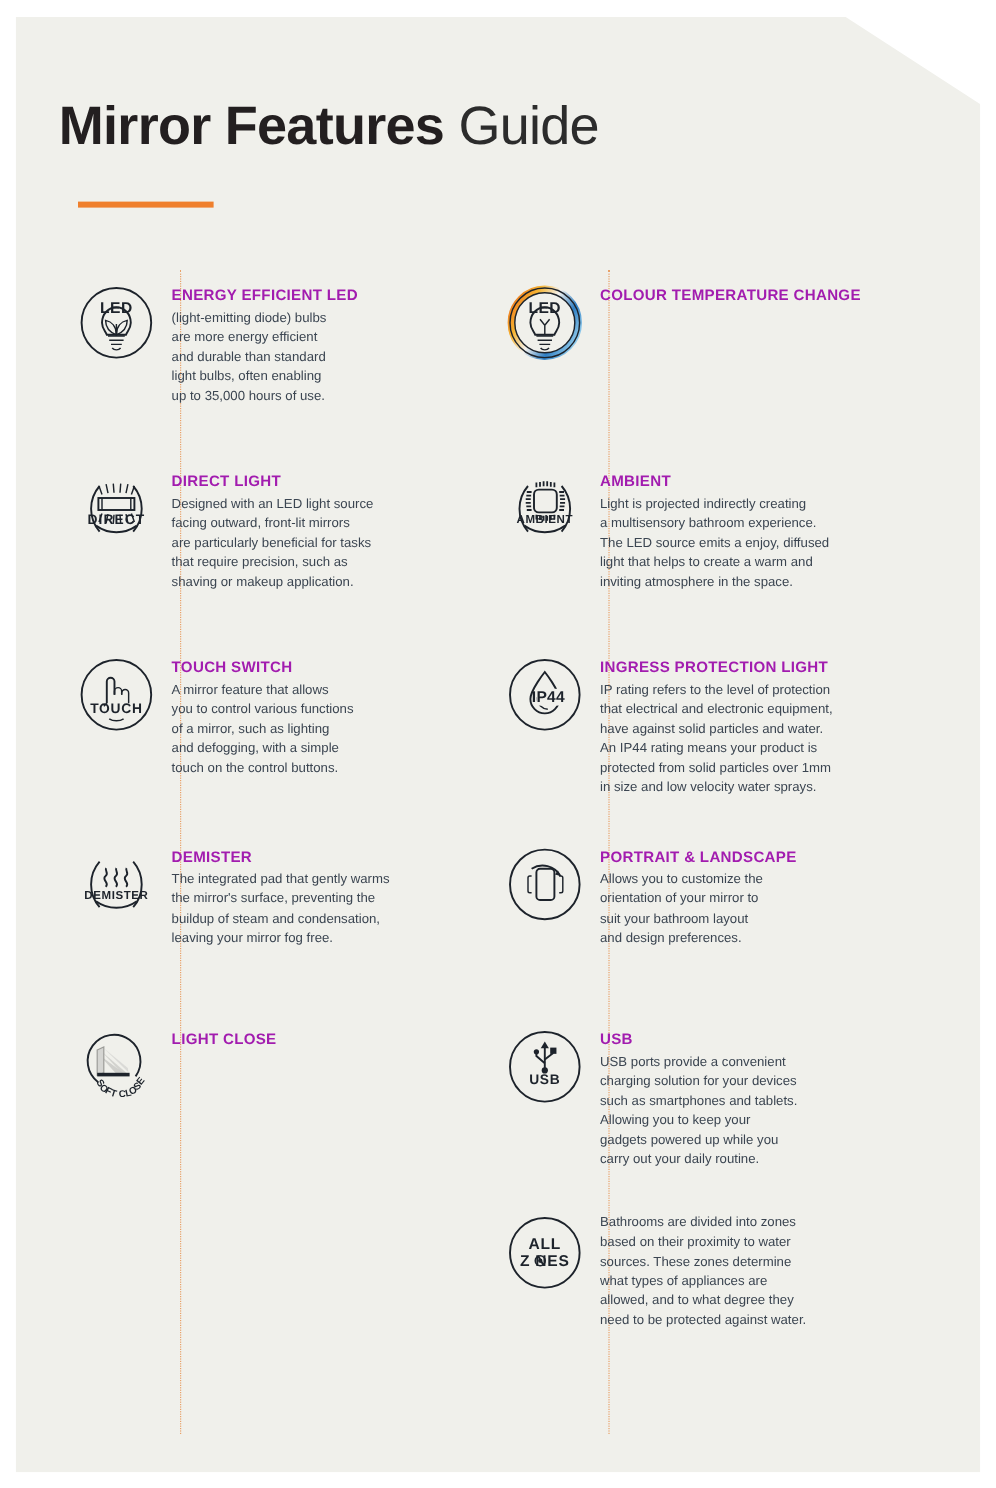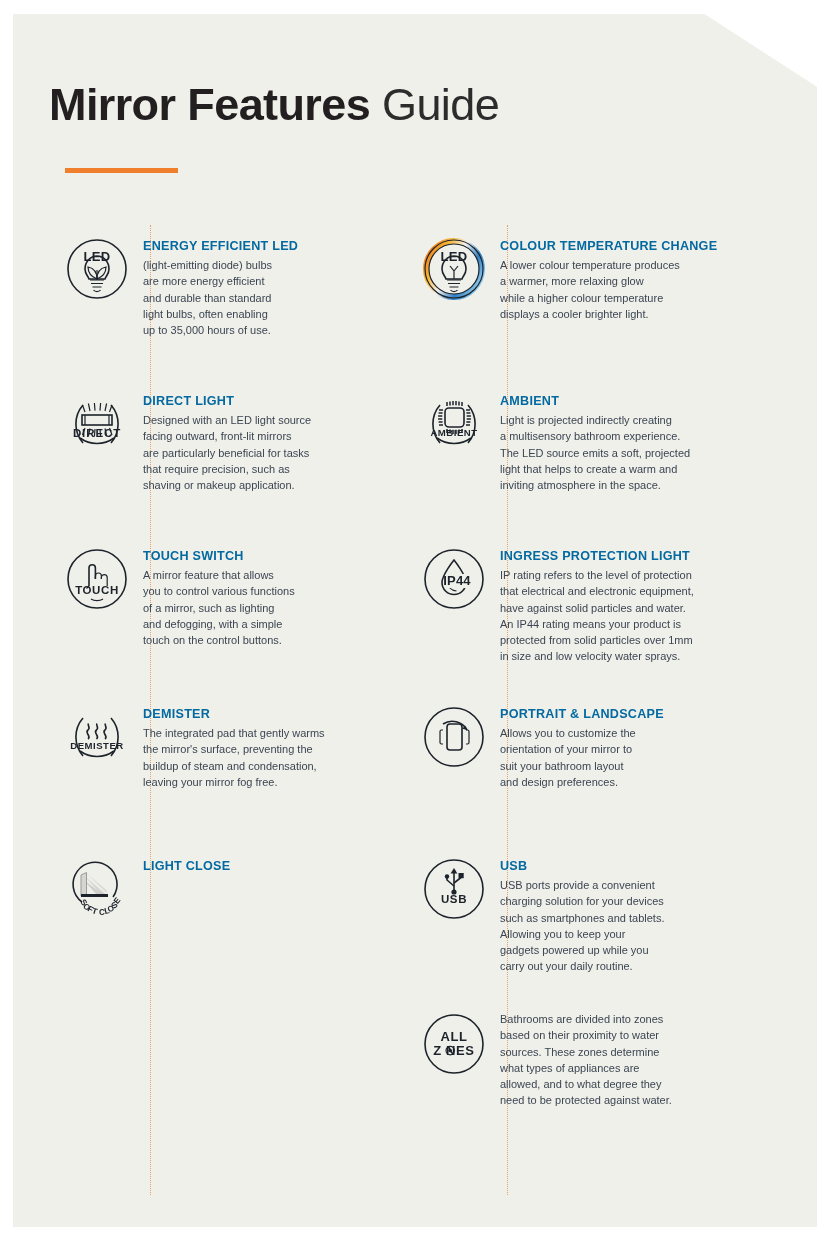--- a/index.html
+++ b/index.html
@@ -91,21 +91,21 @@
     padding-top: 2px;
   }
   .feature-body {
     flex: 1 1 auto;
     padding-left: 2px;
   }
   .feature-title {
     font-size: 12.6px;
     font-weight: 700;
     letter-spacing: 0.25px;
-    color: #0369a1;
+    color: #a21caf;
     line-height: 1.6;
     margin: 0 0 1px 0;
   }
   .feature-desc {
     font-size: 11px;
     font-weight: 400;
     line-height: 1.48;
     color: #3b4551;
     margin: 0;
     white-space: pre-line;
@@ -282,24 +282,20 @@
           <circle cx="31" cy="31" r="25" class="st-thin"></circle>
           <path class="st" d="M19 31 a12 13 0 0 1 24 0 c0 5 -3 7 -4 10 l-16 0 c-1 -3 -4 -5 -4 -10z" fill="#f4f2ee"></path>
           <path class="st-thin" d="M24 42 h14 M25 45.5 h12 M26.5 49 h9"></path>
           <path class="st-thin" d="M27.5 52 a4 3 0 0 0 7 0"></path>
           <path class="st-thin" d="M31 41 v-8 l-4 -5 M31 33 l4 -5"></path>
           <text class="icon-label" x="31" y="23" font-size="13" text-anchor="middle" letter-spacing="0.4">LED</text>
         </svg>
       </div>
       <div class="feature-body">
         <p class="feature-title">COLOUR TEMPERATURE CHANGE</p>
-        <p class="feature-desc">A lower colour temperature produces
-a warmer, more relaxing glow
-while a higher colour temperature
-displays a cooler brighter light.</p>
       </div>
     </div>
 
     <div class="feature" style="height:155px">
       <div class="feature-icon">
         <svg width="62" height="62" viewBox="0 0 62 62">
           <path class="st" d="M17 12 A29 29 0 0 0 17 50"></path>
           <path class="st" d="M45 12 A29 29 0 0 1 45 50"></path>
           <path class="st" d="M14 45 A29 29 0 0 0 48 45"></path>
           <rect class="st" x="22" y="15" width="19" height="19" rx="4"></rect>
@@ -309,21 +305,21 @@
             <path d="M20 17 h-4 M19.6 20 h-4 M19.3 23 h-4.2 M19.3 26 h-4.2 M19.6 29 h-4 M20 32 h-4"></path>
             <path d="M43 17 h4 M43.4 20 h4 M43.7 23 h4.2 M43.7 26 h4.2 M43.4 29 h4 M43 32 h4"></path>
           </g>
           <text class="icon-label" x="31" y="43" font-size="9.6" text-anchor="middle" letter-spacing="0.5">AMBIENT</text>
         </svg>
       </div>
       <div class="feature-body">
         <p class="feature-title">AMBIENT</p>
         <p class="feature-desc">Light is projected indirectly creating
 a multisensory bathroom experience.
-The LED source emits a soft, projected
+The LED source emits a enjoy, diffused
 light that helps to create a warm and
 inviting atmosphere in the space.</p>
       </div>
     </div>
 
     <div class="feature" style="height:158px">
       <div class="feature-icon">
         <svg width="62" height="62" viewBox="0 0 62 62">
           <circle cx="31" cy="31" r="29" class="st"></circle>
           <path class="st" d="M31 12 C31 12 19 27 19 34.5 A12 12 0 0 0 43 34.5 C43 27 31 12 31 12z"></path>

